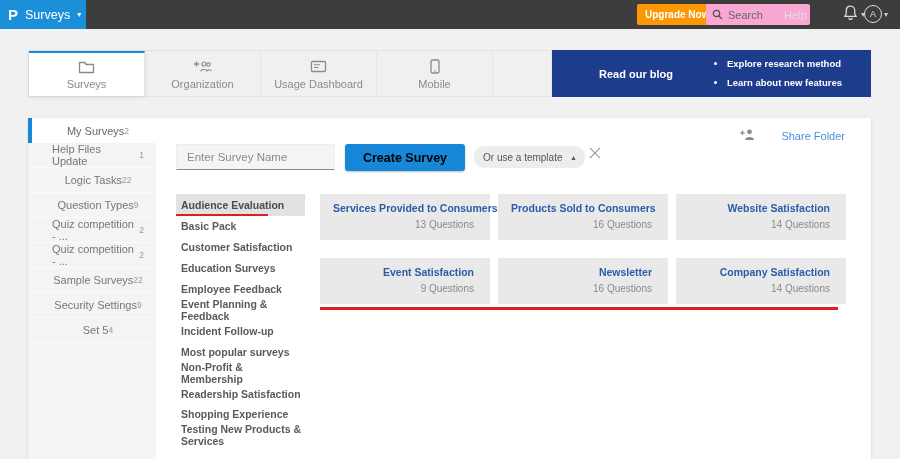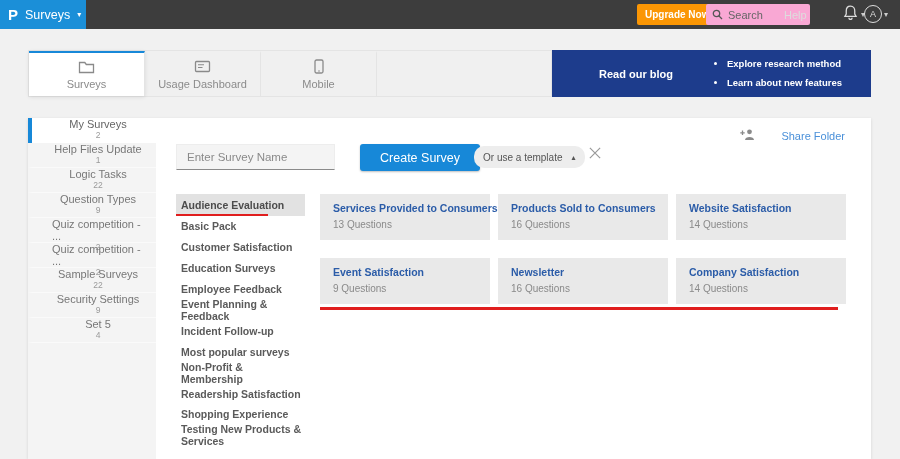--- a/index.html
+++ b/index.html
@@ -41,49 +41,49 @@
             color:#fff; display:flex; align-items:center; cursor:pointer; }
   .banner-title { margin-left:47px; font-size:11px; font-weight:600; }
   .banner ul { margin-left:42px; list-style:disc; padding-left:12px; }
   .banner li { font-size:9.5px; font-weight:600; line-height:1.9; }
 
   
   .content { position:absolute; left:28px; top:118px; width:843px; height:341px; background:#fff;
              box-shadow:0 1px 3px rgba(0,0,0,.12); overflow:hidden; }
 
   .side { position:absolute; left:0; top:0; width:128px; height:341px; background:#f4f4f4; }
-  .side-item { height:25px; display:flex; align-items:center; justify-content:flex-start;
+  .side-item { height:25px; display:flex; align-items:center; justify-content:center;
                padding:0 12px 0 20px; border-left:4px solid transparent; font-size:11px; color:#777;
-               border-bottom:1px solid #fafafa; cursor:pointer; background:#f4f4f4;flex-direction:column; }
+               border-bottom:1px solid #fafafa; cursor:pointer; background:#f4f4f4; }
   .side-item.active { background:#fff; border-left-color:#1788d8; color:#666; border-bottom:none; }
   .side-count { font-size:8.5px; color:#9a9a9a; }
 
   .share { position:absolute; top:10px; right:26px; display:flex; align-items:center; gap:25px;
            font-size:11px; color:#4a90d9; cursor:pointer; }
 
   .name-input { position:absolute; left:148px; top:26px; width:159px; height:26px; background:#f4f4f4;
                 border:1px solid #ededed; border-bottom:1px solid #8a8a8a; padding:8px 10px;
                 font-size:11.5px; color:#666; font-family:"Liberation Sans",sans-serif; outline:none; }
   .name-input::placeholder { color:#8a8a8a; }
-  .create-btn { position:absolute; left:332px; top:26px; width:120px; height:27px; background:#1788d8;
-                color:#ffffff; border:none; border-radius:3px; font-size:12.5px; font-weight:400;
+  .create-btn { position:absolute; left:317px; top:26px; width:120px; height:27px; background:#1788d8;
+                color:#000000; border:none; border-radius:3px; font-size:12.5px; font-weight:700;
                 box-shadow:0 1px 2px rgba(0,0,0,.25); font-family:"Liberation Sans",sans-serif; cursor:pointer; }
   .tpl-dd { position:absolute; left:446px; top:28px; height:22px; background:#ededed; display:flex;
             align-items:center; gap:9px; padding:0 9px; font-size:10px; color:#555; cursor:pointer;border-radius:10px; }
   .caret-up { font-size:8px; color:#555; }
   .close-x { position:absolute; left:560px; top:28px; cursor:pointer; background:none; border:none; }
 
   .cats { position:absolute; left:148px; top:76px; width:129px; }
   .cat { height:20.9px; display:flex; align-items:center; padding-left:5px; font-size:10.5px;
          font-weight:600; color:#5a5a5a; cursor:pointer; }
   .cat.active { background:#e2e2e2; height:22px; color:#4c4c4c; }
 
   .grid { position:absolute; left:292px; top:76px; width:526px; display:flex; flex-wrap:wrap;
           gap:18px 8px; }
-  .card { width:170px; height:46px; background:#e9e9e9; padding:8px 8px 0 13px; cursor:pointer; }
+  .card { width:170px; height:46px; background:#e9e9e9; padding:8px 16px 0 13px; cursor:pointer;text-align:right; }
   .card-title { font-size:10.5px; font-weight:700; color:#2b5ca8; white-space:nowrap; }
   .card-q { font-size:10px; color:#8a8a8a; margin-top:5px; }
 
   .annot1 { position:absolute; left:148px; top:95.5px; width:92px; height:2.5px; background:#e01e1e; }
   .annot2 { position:absolute; left:292px; top:189px; width:518px; height:3px; background:#e01e1e; }
 </style>
 </head>
 <body>
 
 <div id="screen">
@@ -125,20 +125,31 @@
   <div class="tab active">
         <span class="ticon">
           <svg width="17" height="14" viewBox="0 0 17 14">
             <path d="M1.5 12.5 V2.5 H6.8 L8.3 4.5 H15.5 V12.5 Z" fill="none" stroke="#8a8a8a" stroke-width="1.3"></path>
           </svg>
         </span>
         <span>Surveys</span>
       </div>
       <div class="tab">
         <span class="ticon">
+          <svg width="19" height="13" viewBox="0 0 19 13">
+            <path d="M3.5 1.5 v5 M1 4 h5" stroke="#8a8a8a" stroke-width="1.3"></path>
+            <circle cx="11" cy="4" r="2" fill="none" stroke="#8a8a8a" stroke-width="1.2"></circle>
+            <circle cx="15.5" cy="4.6" r="1.7" fill="none" stroke="#8a8a8a" stroke-width="1.1"></circle>
+            <path d="M8 11.5 C8 8.8 14 8.8 14 11.5 M14.5 10.8 C15.2 9.2 18.2 9.5 18.2 11.3" fill="none" stroke="#8a8a8a" stroke-width="1.2"></path>
+          </svg>
+        </span>
+        <span>Organization</span>
+      </div>
+      <div class="tab">
+        <span class="ticon">
           <svg width="17" height="13" viewBox="0 0 17 13">
             <rect x="1.5" y="1.5" width="14" height="10" rx="1" fill="none" stroke="#8a8a8a" stroke-width="1.3"></rect>
             <path d="M4 4.8 h6 M4 7.5 h4.5" stroke="#8a8a8a" stroke-width="1.1"></path>
           </svg>
         </span>
         <span>Usage Dashboard</span>
       </div>
       <div class="tab">
         <span class="ticon">
           <svg width="10" height="15" viewBox="0 0 10 15">

